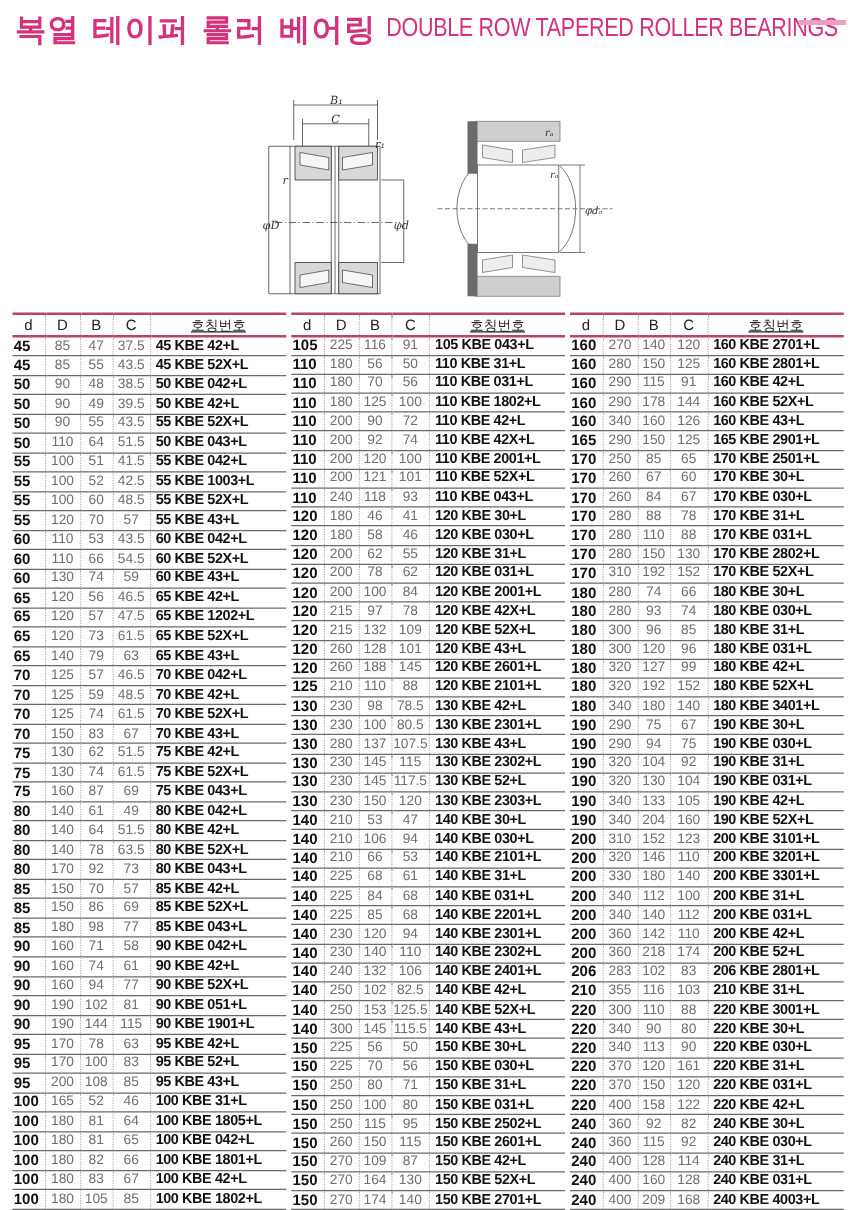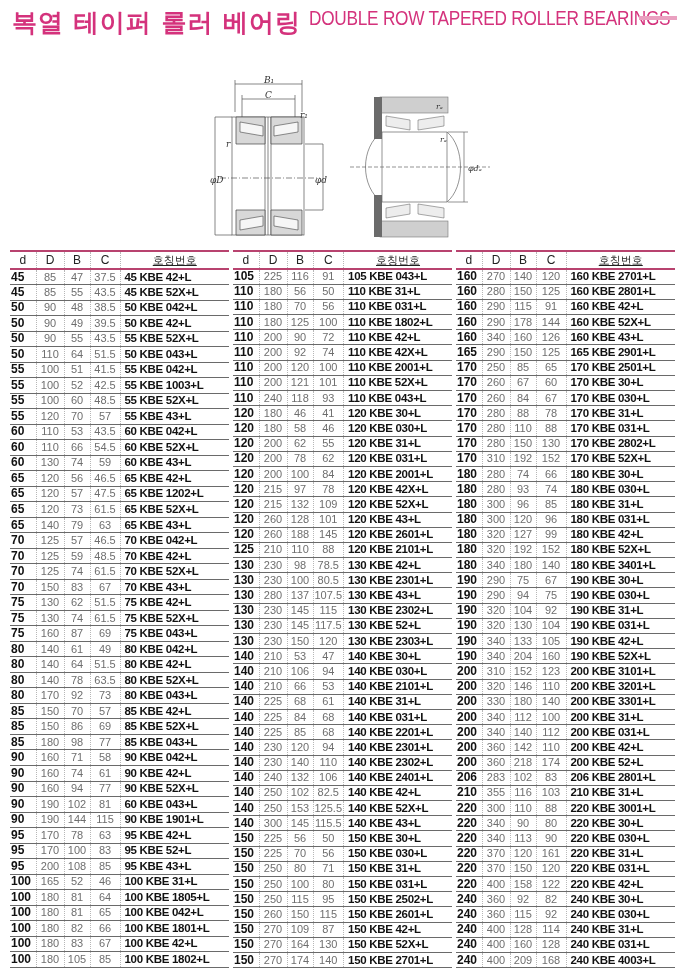--- a/index.html
+++ b/index.html
@@ -1,19 +1,19 @@
 <!DOCTYPE html>
 <html><head>
 <meta charset="utf-8">
 <style>
   * { box-sizing: border-box; margin: 0; padding: 0; }
   html, body { width: 683px; height: 968px; background: #ffffff; overflow: hidden; }
   body { font-family: "Liberation Sans", sans-serif; color: #111; position: relative; }
 
-  .title-bar { position: absolute; top: 6px; left: 12px; right: 0; height: 34px; display: flex; white-space: nowrap; }
+  .title-bar { position: absolute; top: 6px; left: 12px; right: 0; height: 34px; display: flex; align-items: center; white-space: nowrap; }
   .title-ko { font-family: "DejaVu Sans", sans-serif; font-weight: bold; font-size: 25px; color: #d4327c; letter-spacing: 1px; }
   .title-en { font-family: "Liberation Sans", sans-serif; font-size: 21px; color: #d4327c; margin-left: 8px; transform: scaleX(0.82); transform-origin: left center; letter-spacing: -0.3px; }
   .title-rule { position: absolute; right: 6px; top: 16px; width: 38px; height: 4px; background: #eaa0c0; }
 
   .figures { position: absolute; top: 58px; left: 190px; width: 320px; height: 180px; margin-top: 14px; }
   .fig1 { position: absolute; left: 0; top: 0; width: 150px; height: 180px; }
   .fig2 { position: absolute; left: 150px; top: 0; width: 165px; height: 180px; }
 
   .tables { position: absolute; top: 250px; left: 10px; right: 8px; display: flex; gap: 4px; }
   .tbl { flex: 1 1 0; border-collapse: collapse; table-layout: fixed; }
@@ -372,21 +372,21 @@
           <td class="n">160</td>
           <td class="n">94</td>
           <td class="n">77</td>
           <td class="code">90 KBE 52X+L</td>
         </tr>
         <tr>
           <td class="d">90</td>
           <td class="n">190</td>
           <td class="n">102</td>
           <td class="n">81</td>
-          <td class="code">60 KBE 043+L</td>
+          <td class="code">90 KBE 051+L</td>
         </tr>
         <tr>
           <td class="d">90</td>
           <td class="n">190</td>
           <td class="n">144</td>
           <td class="n">115</td>
           <td class="code">90 KBE 1901+L</td>
         </tr>
         <tr>
           <td class="d">95</td>

